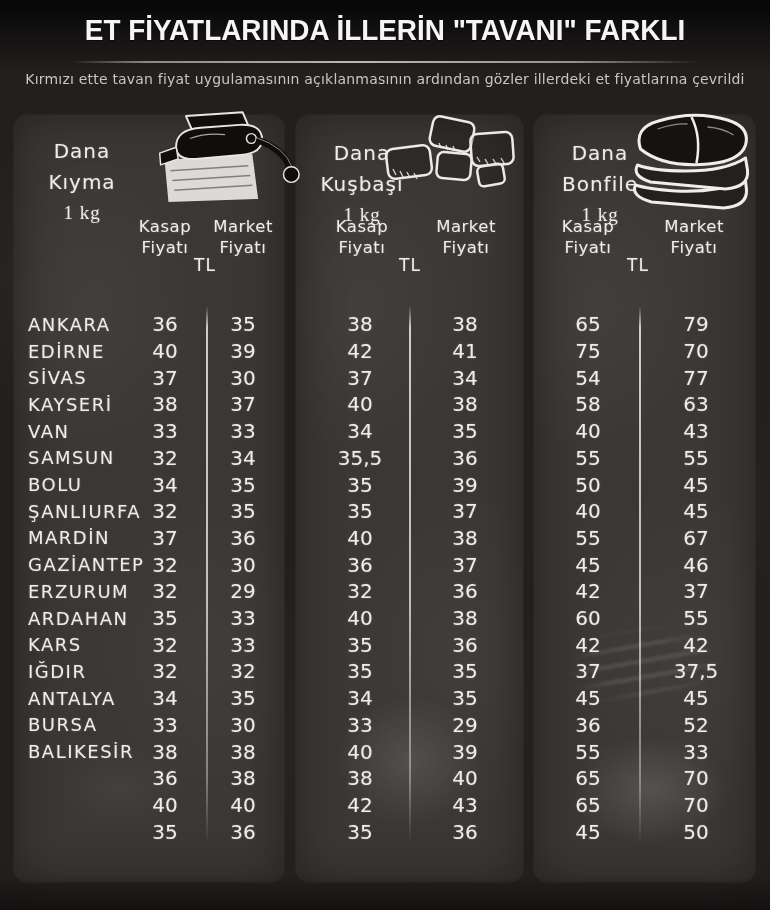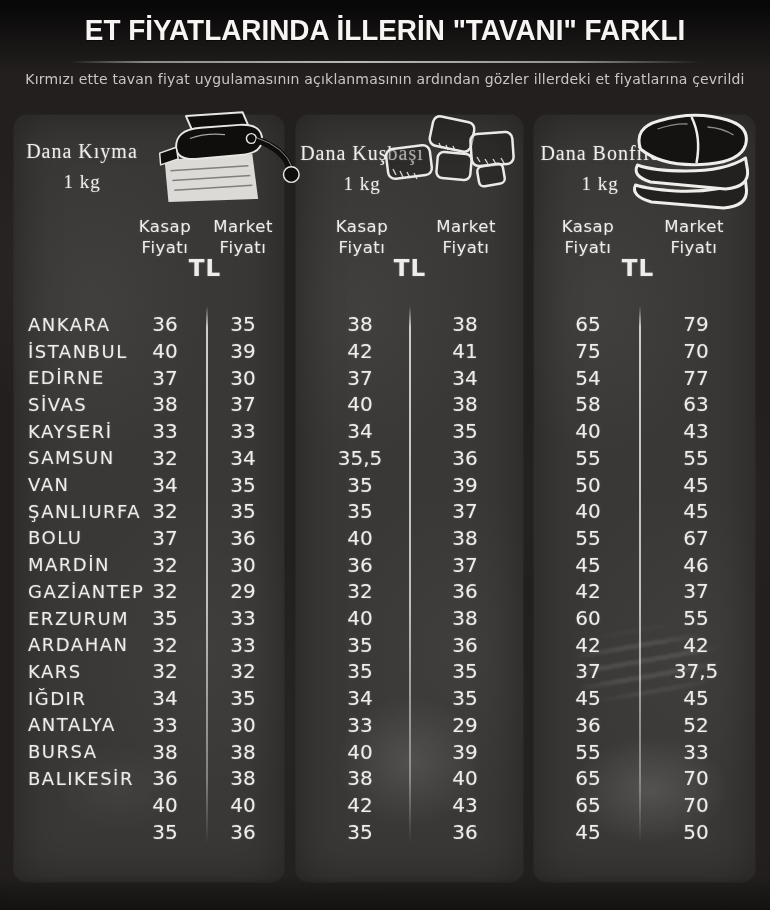--- a/index.html
+++ b/index.html
@@ -45,38 +45,38 @@
     background:repeating-linear-gradient(-4deg, rgba(236,234,230,.10) 0 5px, transparent 5px 16px);
     -webkit-mask-image:radial-gradient(ellipse 50% 50% at 50% 50%, #000 40%, transparent 75%);
     mask-image:radial-gradient(ellipse 50% 50% at 50% 50%, #000 40%, transparent 75%);}
   .smudge-c{left:540px;top:700px;width:212px;height:180px;filter:blur(1.5px);
     background:radial-gradient(ellipse 55% 45% at 52% 50%, rgba(236,234,230,.15), transparent 68%);}
   .smudge-d{left:30px;top:700px;width:200px;height:160px;filter:blur(3px);
     background:radial-gradient(ellipse 50% 42% at 45% 55%, rgba(236,234,230,.05), transparent 70%);}
 
   .chalk{text-shadow:0 0 2px rgba(242,240,236,.28);}
   .product-title{position:absolute;text-align:center;line-height:1.55;}
-  .product-name{font-size:20px;letter-spacing:1px;font-family:Liberation Serif, serif;}
+  .product-name{font-size:20px;letter-spacing:1px;}
   .product-unit{font-size:19px;letter-spacing:1px;font-family:Liberation Serif, serif;}
   .pt-1{left:17px;top:136px;width:130px;}
   .pt-2{left:297px;top:138px;width:130px;}
   .pt-3{left:534px;top:138px;width:132px;}
 
   .icon{position:absolute;}
   .icon-grinder{left:147px;top:109px;width:156px;height:98px;}
   .icon-cubes{left:377px;top:113px;width:144px;height:80px;}
   .icon-steak{left:627px;top:109px;width:131px;height:120px;}
 
   .col-head{position:absolute;top:216px;width:70px;text-align:center;
     font-size:16.5px;line-height:1.3;letter-spacing:.5px;}
   .ch-1k{left:130px;} .ch-1m{left:208px;}
   .ch-2k{left:327px;} .ch-2m{left:431px;}
   .ch-3k{left:553px;} .ch-3m{left:659px;}
   .tl{position:absolute;top:255px;width:50px;text-align:center;
-    font-size:23px;font-weight:700;letter-spacing:1px;}
+    font-size:17px;font-weight:400;letter-spacing:1px;}
   .tl-1{left:180px;} .tl-2{left:385px;} .tl-3{left:613px;}
 
   .vdiv{position:absolute;top:306px;height:538px;width:2px;
     background:linear-gradient(rgba(244,242,239,0),rgba(244,242,239,.8) 4%,
       rgba(244,242,239,.72) 55%,rgba(244,242,239,.38) 88%,rgba(244,242,239,0));}
   .vd-1{left:206px;} .vd-2{left:409px;} .vd-3{left:639px;}
 
   .col{position:absolute;top:311px;height:534px;display:grid;
     grid-template-rows:repeat(20,1fr);}
   .cell{display:flex;align-items:center;}
@@ -168,28 +168,27 @@
   <div class="tl tl-1 chalk">TL</div>
   <div class="tl tl-2 chalk">TL</div>
   <div class="tl tl-3 chalk">TL</div>
 
   <div class="vdiv vd-1"></div>
   <div class="vdiv vd-2"></div>
   <div class="vdiv vd-3"></div>
 
   <div class="col city-col chalk">
       <div class="cell">ANKARA</div>
-      <div class="cell">İSTANBUL</div>
       <div class="cell">EDİRNE</div>
       <div class="cell">SİVAS</div>
       <div class="cell">KAYSERİ</div>
+      <div class="cell">VAN</div>
       <div class="cell">SAMSUN</div>
-      <div class="cell">VAN</div>
+      <div class="cell">BOLU</div>
       <div class="cell">ŞANLIURFA</div>
-      <div class="cell">BOLU</div>
       <div class="cell">MARDİN</div>
       <div class="cell">GAZİANTEP</div>
       <div class="cell">ERZURUM</div>
       <div class="cell">ARDAHAN</div>
       <div class="cell">KARS</div>
       <div class="cell">IĞDIR</div>
       <div class="cell">ANTALYA</div>
       <div class="cell">BURSA</div>
       <div class="cell">BALIKESİR</div>
     </div>

